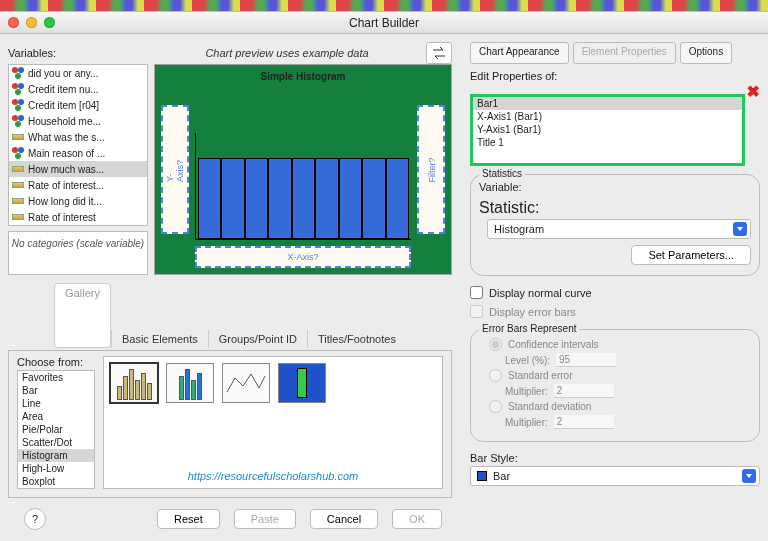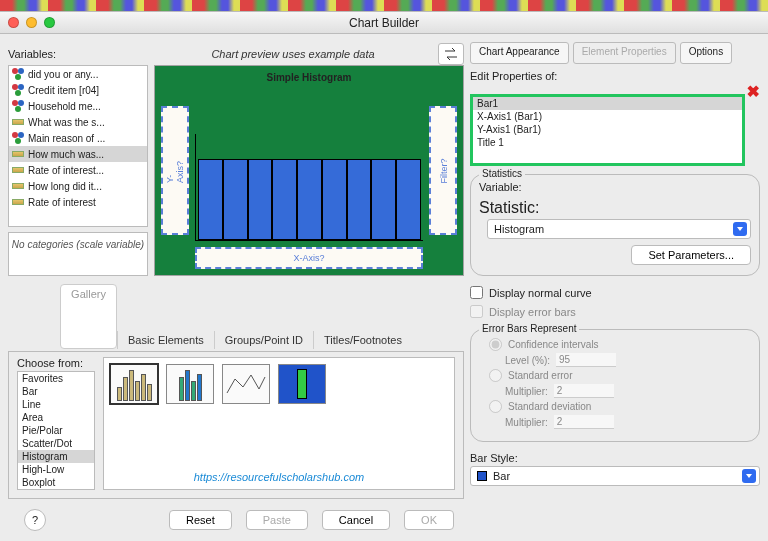--- a/index.html
+++ b/index.html
@@ -4,21 +4,21 @@
 <style>
   * { box-sizing: border-box; font-family: "Helvetica Neue", Arial, sans-serif; }
   body { margin: 0; background: #ececec; width: 768px; height: 541px; overflow: hidden; font-size: 11px; color: #222; }
   .window { width: 768px; height: 541px; background: #ececec; display: flex; flex-direction: column; }
   .titlebar { height: 22px; background: linear-gradient(#f6f6f6,#e0e0e0); border-bottom: 1px solid #bbb; display:flex; align-items:center; position:relative;}
   .traffic { position:absolute; left:8px; display:flex; gap:7px;}
   .tldot { width:11px; height:11px; border-radius:50%; border:0.5px solid rgba(0,0,0,0.2);}
   .red{background:#ff5f57;} .yellow{background:#febc2e;} .green{background:#28c840;}
   .titlebar .title { margin:0 auto; font-size:12px; }
   .top-strip { height:12px; background:repeating-linear-gradient(90deg,#d44,#d44 12px,#5a5,#5a5 24px,#55d,#55d 36px,#dd5,#dd5 48px); border-bottom:1px solid #bbb;}
-  .columns { flex:1; display:flex; padding:8px 8px 0 8px; gap:6px; min-height:0;justify-content:flex-end;}
+  .columns { flex:1; display:flex; padding:8px 8px 8px 8px; gap:18px; min-height:0;justify-content:flex-end;}
   .left-col { flex:1.05; display:flex; flex-direction:column; min-width:0;}
   .right-col { width:290px; display:flex; flex-direction:column;}
   .caption-row { display:flex; align-items:center; height:24px;}
   .caption-row .vars-label{ width:140px; font-size:11px;}
   .caption-row .preview-label{ flex:1; text-align:center; font-style:italic; font-size:11px; color:#333;}
   .swap-btn{ width:26px; height:22px; border:1px solid #bbb; border-radius:3px; background:#fff; display:flex; align-items:center; justify-content:center; cursor:pointer;}
   .preview-row{ display:flex; gap:6px; height:220px;}
   .varlist{ width:140px; display:flex; flex-direction:column;}
   .varlist-top{ flex:1; background:#fff; border:1px solid #bbb; overflow:hidden;}
   .varlist-bottom{ height:44px; background:#fff; border:1px solid #bbb; margin-top:5px; font-style:italic; color:#555; font-size:10px; text-align:center; padding-top:6px;}
@@ -121,20 +121,30 @@
                 <span>did you or any...</span>
               </div>
               <div class="var-row">
                 <span class="glyph">
                   <div class="circles">
                     <span class="c1"></span>
                     <span class="c2"></span>
                     <span class="c3"></span>
                   </div>
                 </span>
+                <span>Credit item nu...</span>
+              </div>
+              <div class="var-row">
+                <span class="glyph">
+                  <div class="circles">
+                    <span class="c1"></span>
+                    <span class="c2"></span>
+                    <span class="c3"></span>
+                  </div>
+                </span>
                 <span>Credit item [r04]</span>
               </div>
               <div class="var-row">
                 <span class="glyph">
                   <div class="circles">
                     <span class="c1"></span>
                     <span class="c2"></span>
                     <span class="c3"></span>
                   </div>
                 </span>

